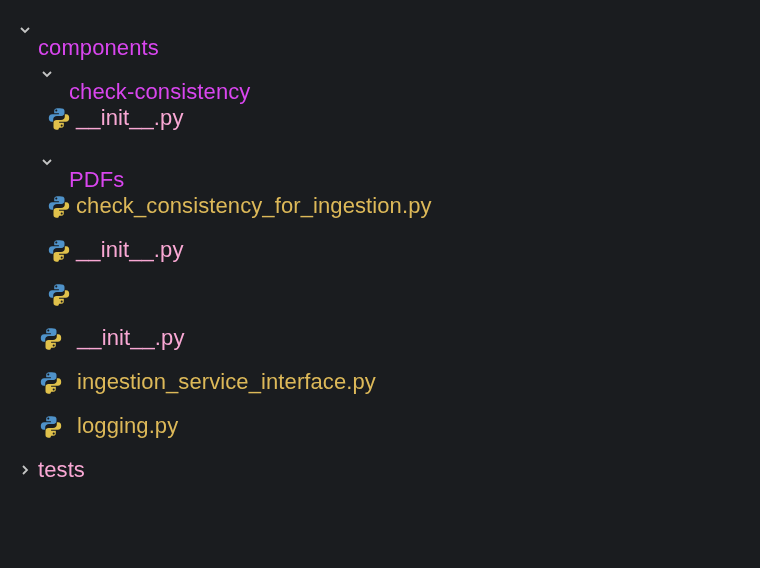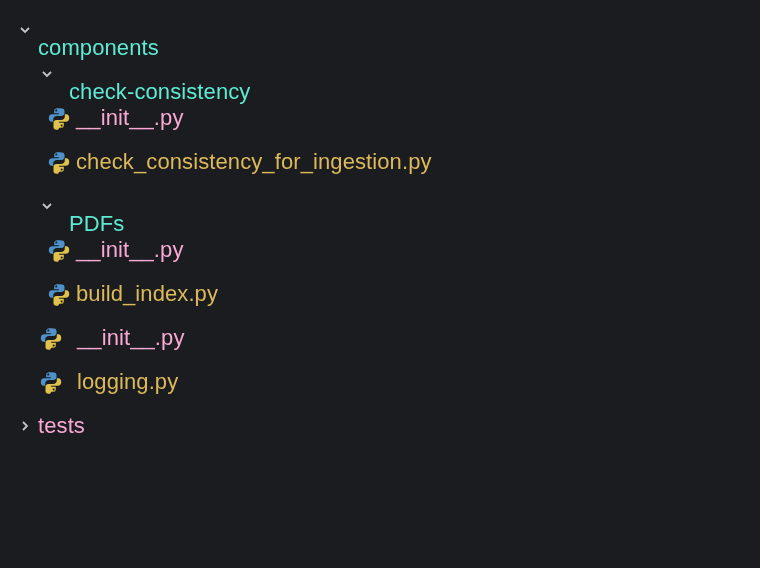--- a/index.html
+++ b/index.html
@@ -58,21 +58,21 @@
     height: 22px;
     stroke: #6aa1df;
     fill: none;
     stroke-width: 1.6;
   }
   .label {
     white-space: nowrap;
     letter-spacing: 0.1px;
   }
   .folder-label {
-    color: #5eead4;
+    color: #d946ef;
     margin-top: 36px;
   }
   .py-yellow { color: #ddb959; }
   .py-green  { color: #f9a8d4; }
   .file-label { color: #cccccc; }
 </style>
 </head>
 <body>
 
 <svg width="0" height="0" style="position:absolute">
@@ -118,66 +118,73 @@
 
   <div class="row indent-2">
     <span class="icon-slot">
       <svg class="pyicon" viewBox="0 0 24 24">
           <use href="#py"></use>
         </svg>
     </span>
     <span class="label py-green">__init__.py</span>
   </div>
 
+  <div class="row indent-1">
+    <span class="twisty">
+      <svg viewBox="0 0 16 16">
+          <use href="#chev-down"></use>
+        </svg>
+    </span>
+    <span class="label folder-label">PDFs</span>
+  </div>
+
   <div class="row indent-2">
     <span class="icon-slot">
       <svg class="pyicon" viewBox="0 0 24 24">
           <use href="#py"></use>
         </svg>
     </span>
     <span class="label py-yellow">check_consistency_for_ingestion.py</span>
   </div>
 
-  <div class="row indent-1">
-    <span class="twisty">
-      <svg viewBox="0 0 16 16">
-          <use href="#chev-down"></use>
-        </svg>
-    </span>
-    <span class="label folder-label">PDFs</span>
-  </div>
-
   <div class="row indent-2">
     <span class="icon-slot">
       <svg class="pyicon" viewBox="0 0 24 24">
           <use href="#py"></use>
         </svg>
     </span>
     <span class="label py-green">__init__.py</span>
   </div>
 
   <div class="row indent-2">
     <span class="icon-slot">
       <svg class="pyicon" viewBox="0 0 24 24">
           <use href="#py"></use>
         </svg>
     </span>
-    <span class="label py-yellow">build_index.py</span>
   </div>
 
 
   <div class="row indent-1">
     <span class="icon-slot">
       <svg class="pyicon" viewBox="0 0 24 24">
           <use href="#py"></use>
         </svg>
     </span>
     <span class="label py-green">__init__.py</span>
   </div>
 
+  <div class="row indent-1">
+    <span class="icon-slot">
+      <svg class="pyicon" viewBox="0 0 24 24">
+          <use href="#py"></use>
+        </svg>
+    </span>
+    <span class="label py-yellow">ingestion_service_interface.py</span>
+  </div>
 
   <div class="row indent-1">
     <span class="icon-slot">
       <svg class="pyicon" viewBox="0 0 24 24">
           <use href="#py"></use>
         </svg>
     </span>
     <span class="label py-yellow">logging.py</span>
   </div>
 

